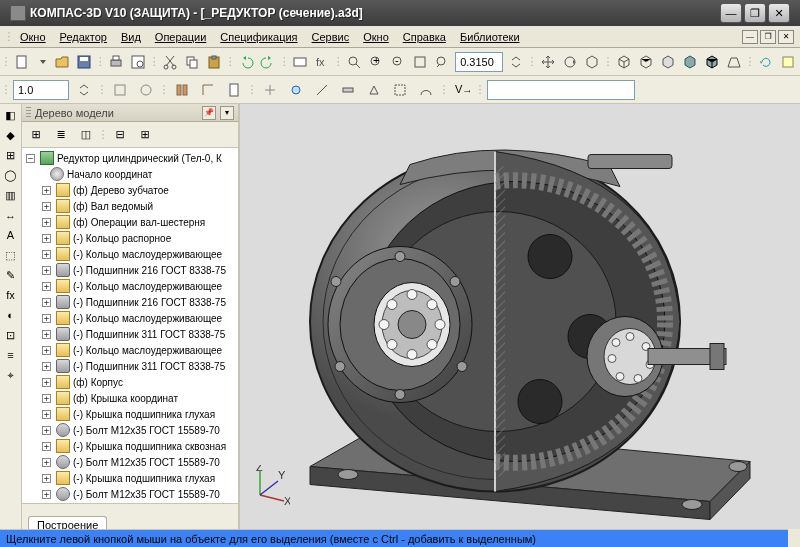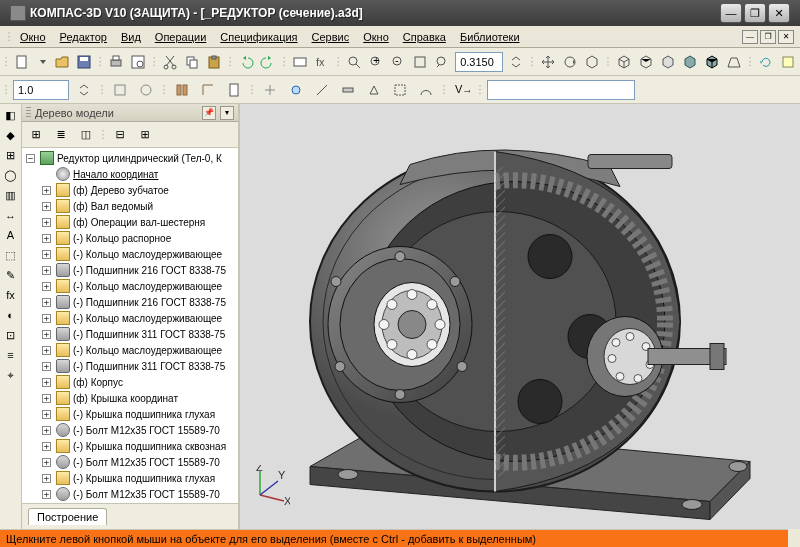--- a/index.html
+++ b/index.html
@@ -31,25 +31,25 @@
   .tree::-webkit-scrollbar-track{background:#efece0}
   .node{display:flex;align-items:center;height:16px;white-space:nowrap;padding-left:2px}
   .node .tw{width:9px;height:9px;border:1px solid #888;background:#fff;margin:0 2px;display:flex;align-items:center;justify-content:center;font-size:9px;line-height:7px;font-family:monospace;color:#333}
   .node .ic{width:14px;height:14px;margin:0 3px;display:inline-flex}
   .node .lbl{font-size:10px}
   .ic-asm{background:linear-gradient(#9bd09b,#5aa35a);border:1px solid #2e6e2e}
   .ic-origin{background:radial-gradient(#eee,#999);border:1px solid #777;border-radius:50%}
   .ic-part{background:linear-gradient(#ffe9a8,#e5c05a);border:1px solid #a8851f}
   .ic-bear{background:linear-gradient(#d8d8d8,#9e9e9e);border:1px solid #666;border-radius:2px}
   .ic-bolt{background:linear-gradient(#d8d8d8,#9e9e9e);border:1px solid #666;border-radius:50%}
-  .panelftr{height:26px;background:#efece0;border-top:1px solid #c8c4b4;display:flex;align-items:flex-start;padding:4px 6px;gap:6px}
+  .panelftr{height:26px;background:#efece0;border-top:1px solid #c8c4b4;display:flex;align-items:flex-start;padding:12px 6px;gap:6px}
   .tab{padding:2px 8px;border:1px solid #b1ad9d;border-bottom:none;background:#fff;border-radius:3px 3px 0 0}
   .canvas{flex:1;position:relative;background:#dcdcdc;overflow:hidden}
   .axes{position:absolute;left:8px;bottom:22px;width:42px;height:42px}
-  .status{position:absolute;left:0;right:12px;bottom:0;height:18px;background:#f97316;border-top:1px solid #c8c4b4;display:flex;align-items:center;padding:0 6px;color:#333}
+  .status{position:absolute;left:0;right:12px;bottom:0;height:18px;background:#3b82f6;border-top:1px solid #c8c4b4;display:flex;align-items:center;padding:0 6px;color:#333}
   .mdi{margin-left:auto;display:flex;gap:2px}
   .mdi .mb{width:16px;height:14px;border:1px solid #888;background:#efece0;font-size:8px;display:flex;align-items:center;justify-content:center}
   .dd{width:0;height:0;border-left:3px solid transparent;border-right:3px solid transparent;border-top:4px solid #555;margin-left:2px}
 </style>
 </head>
 <body>
 
 <div class="titlebar">
   <div class="ticon"></div>
   <div class="ttxt">КОМПАС-3D V10 (ЗАЩИТА) - [_РЕДУКТОР (сечение).a3d]</div>
@@ -376,21 +376,21 @@
       <span class="sep">⋮</span>
       <div class="tbtn">⊟</div>
       <div class="tbtn">⊞</div>
     </div>
     <div class="tree" id="tree">
       <div class="node">
         <span class="tw">−</span>
           <span class="ic ic-asm"></span>
         <span class="lbl">Редуктор цилиндрический (Тел-0, К</span>
       </div>
-    <div class="node" style="padding-left: 18px; text-decoration: underline;">
+    <div class="node" style="padding-left: 12px;">
           <span class="tw" style="visibility: hidden;"> </span>
           <span class="ic ic-origin"></span>
           <span class="lbl">Начало координат</span>
         </div>
         <div class="node" style="padding-left: 18px;">
           <span class="tw">+</span>
           <span class="ic ic-part"></span>
           <span class="lbl">(ф) Дерево зубчатое</span>
         </div>
         <div class="node" style="padding-left: 18px;">

